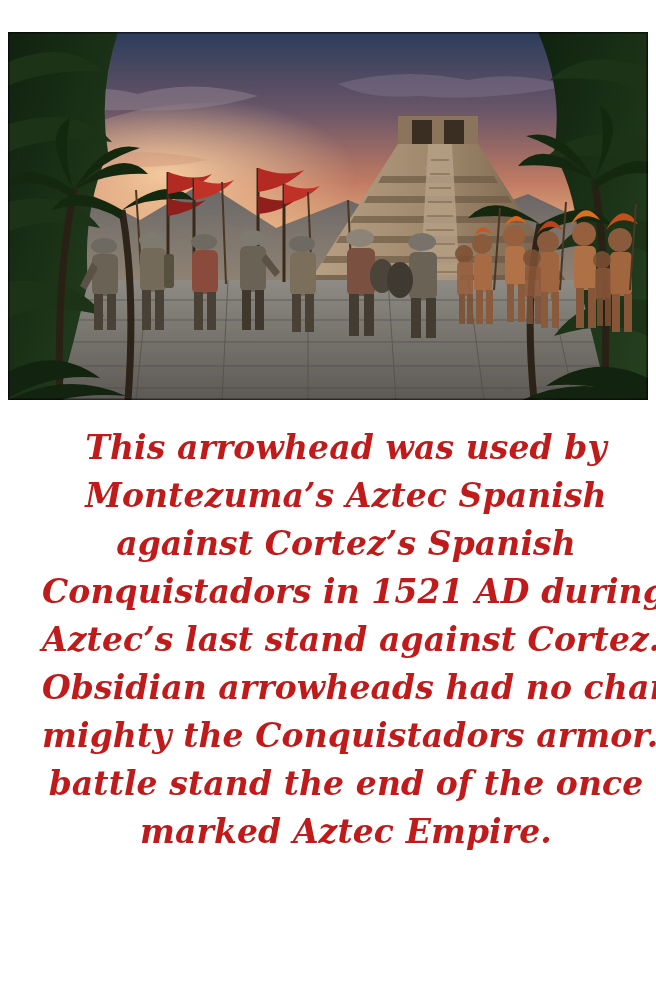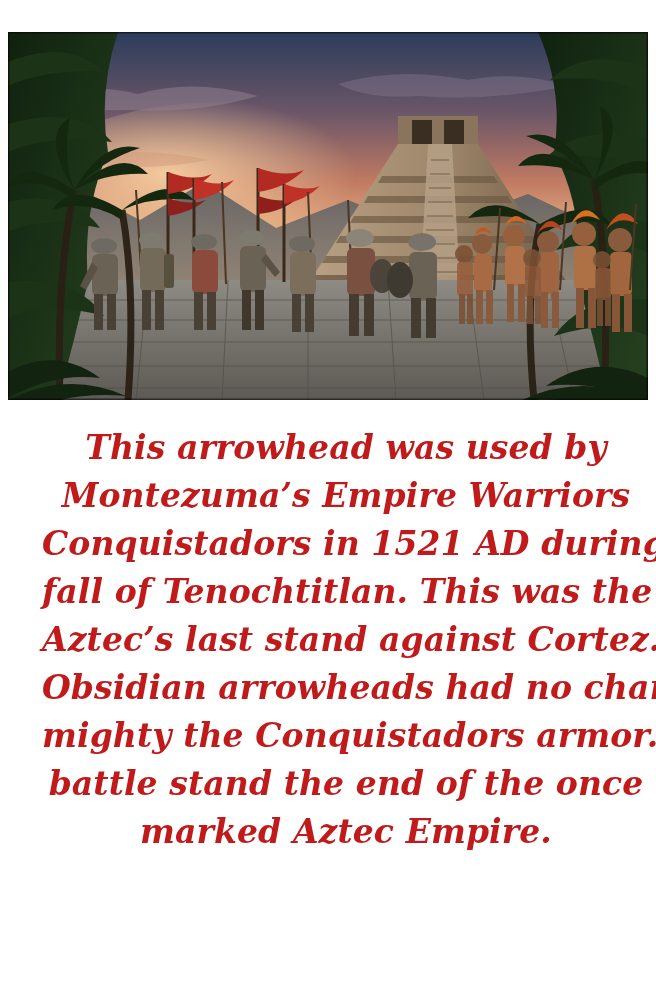--- a/index.html
+++ b/index.html
@@ -339,23 +339,23 @@
         <path d="M640 346 q-54 -26 -102 8 q54 -6 102 18 z"></path>
         <path d="M640 368 q-66 -28 -126 0 q66 -4 126 18 z"></path>
       </g>
 
       <rect x="0" y="0" width="640" height="368" fill="none" stroke="#000000" stroke-width="3" opacity="0.55"></rect>
     </svg>
   </div>
 
   <div class="caption">
     <span class="line">This arrowhead was used by</span>
-    <span class="line">Montezuma’s Empire Warriors</span>
+    <span class="line">Montezuma’s Aztec Spanish</span>
+    <span class="line">against Cortez’s Spanish</span>
     <span class="line">Conquistadors in 1521 AD during the</span>
-    <span class="line">fall of Tenochtitlan. This was the</span>
     <span class="line">Aztec’s last stand against Cortez.</span>
     <span class="line">Obsidian arrowheads had no chance</span>
     <span class="line">mighty the Conquistadors armor.</span>
     <span class="line">battle stand the end of the once</span>
     <span class="line">marked Aztec Empire.</span>
   </div>
 
 </div>
 
 </body></html>

